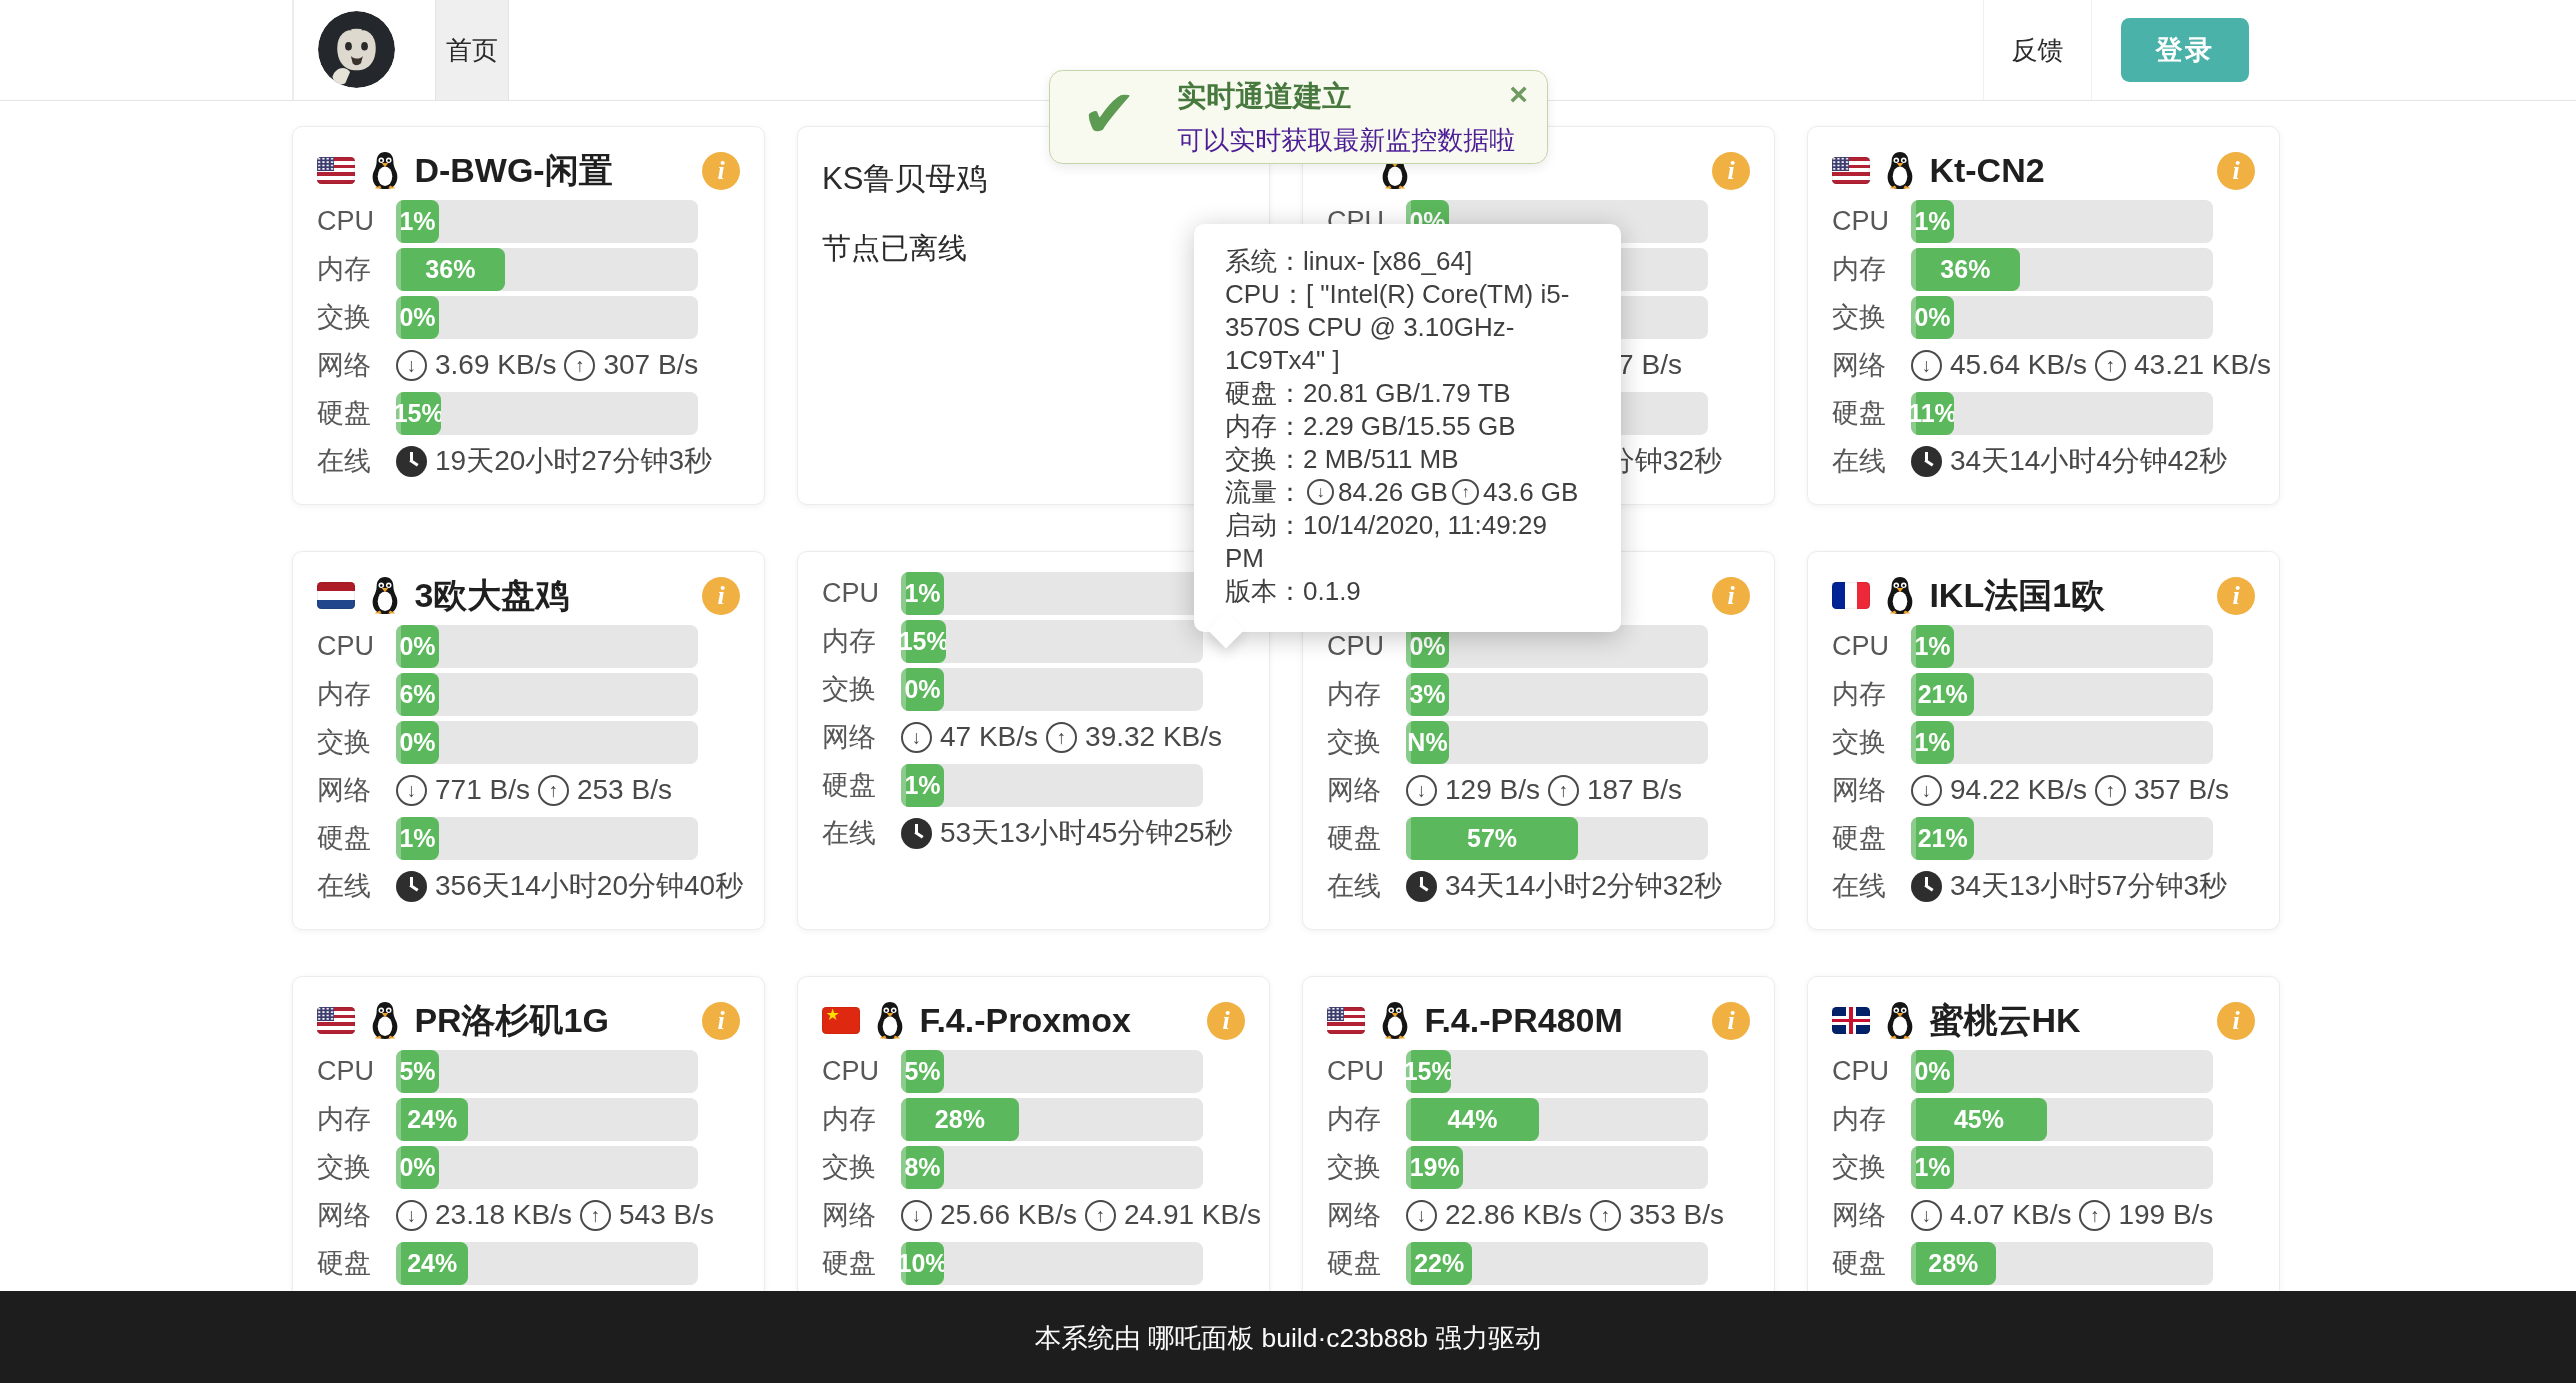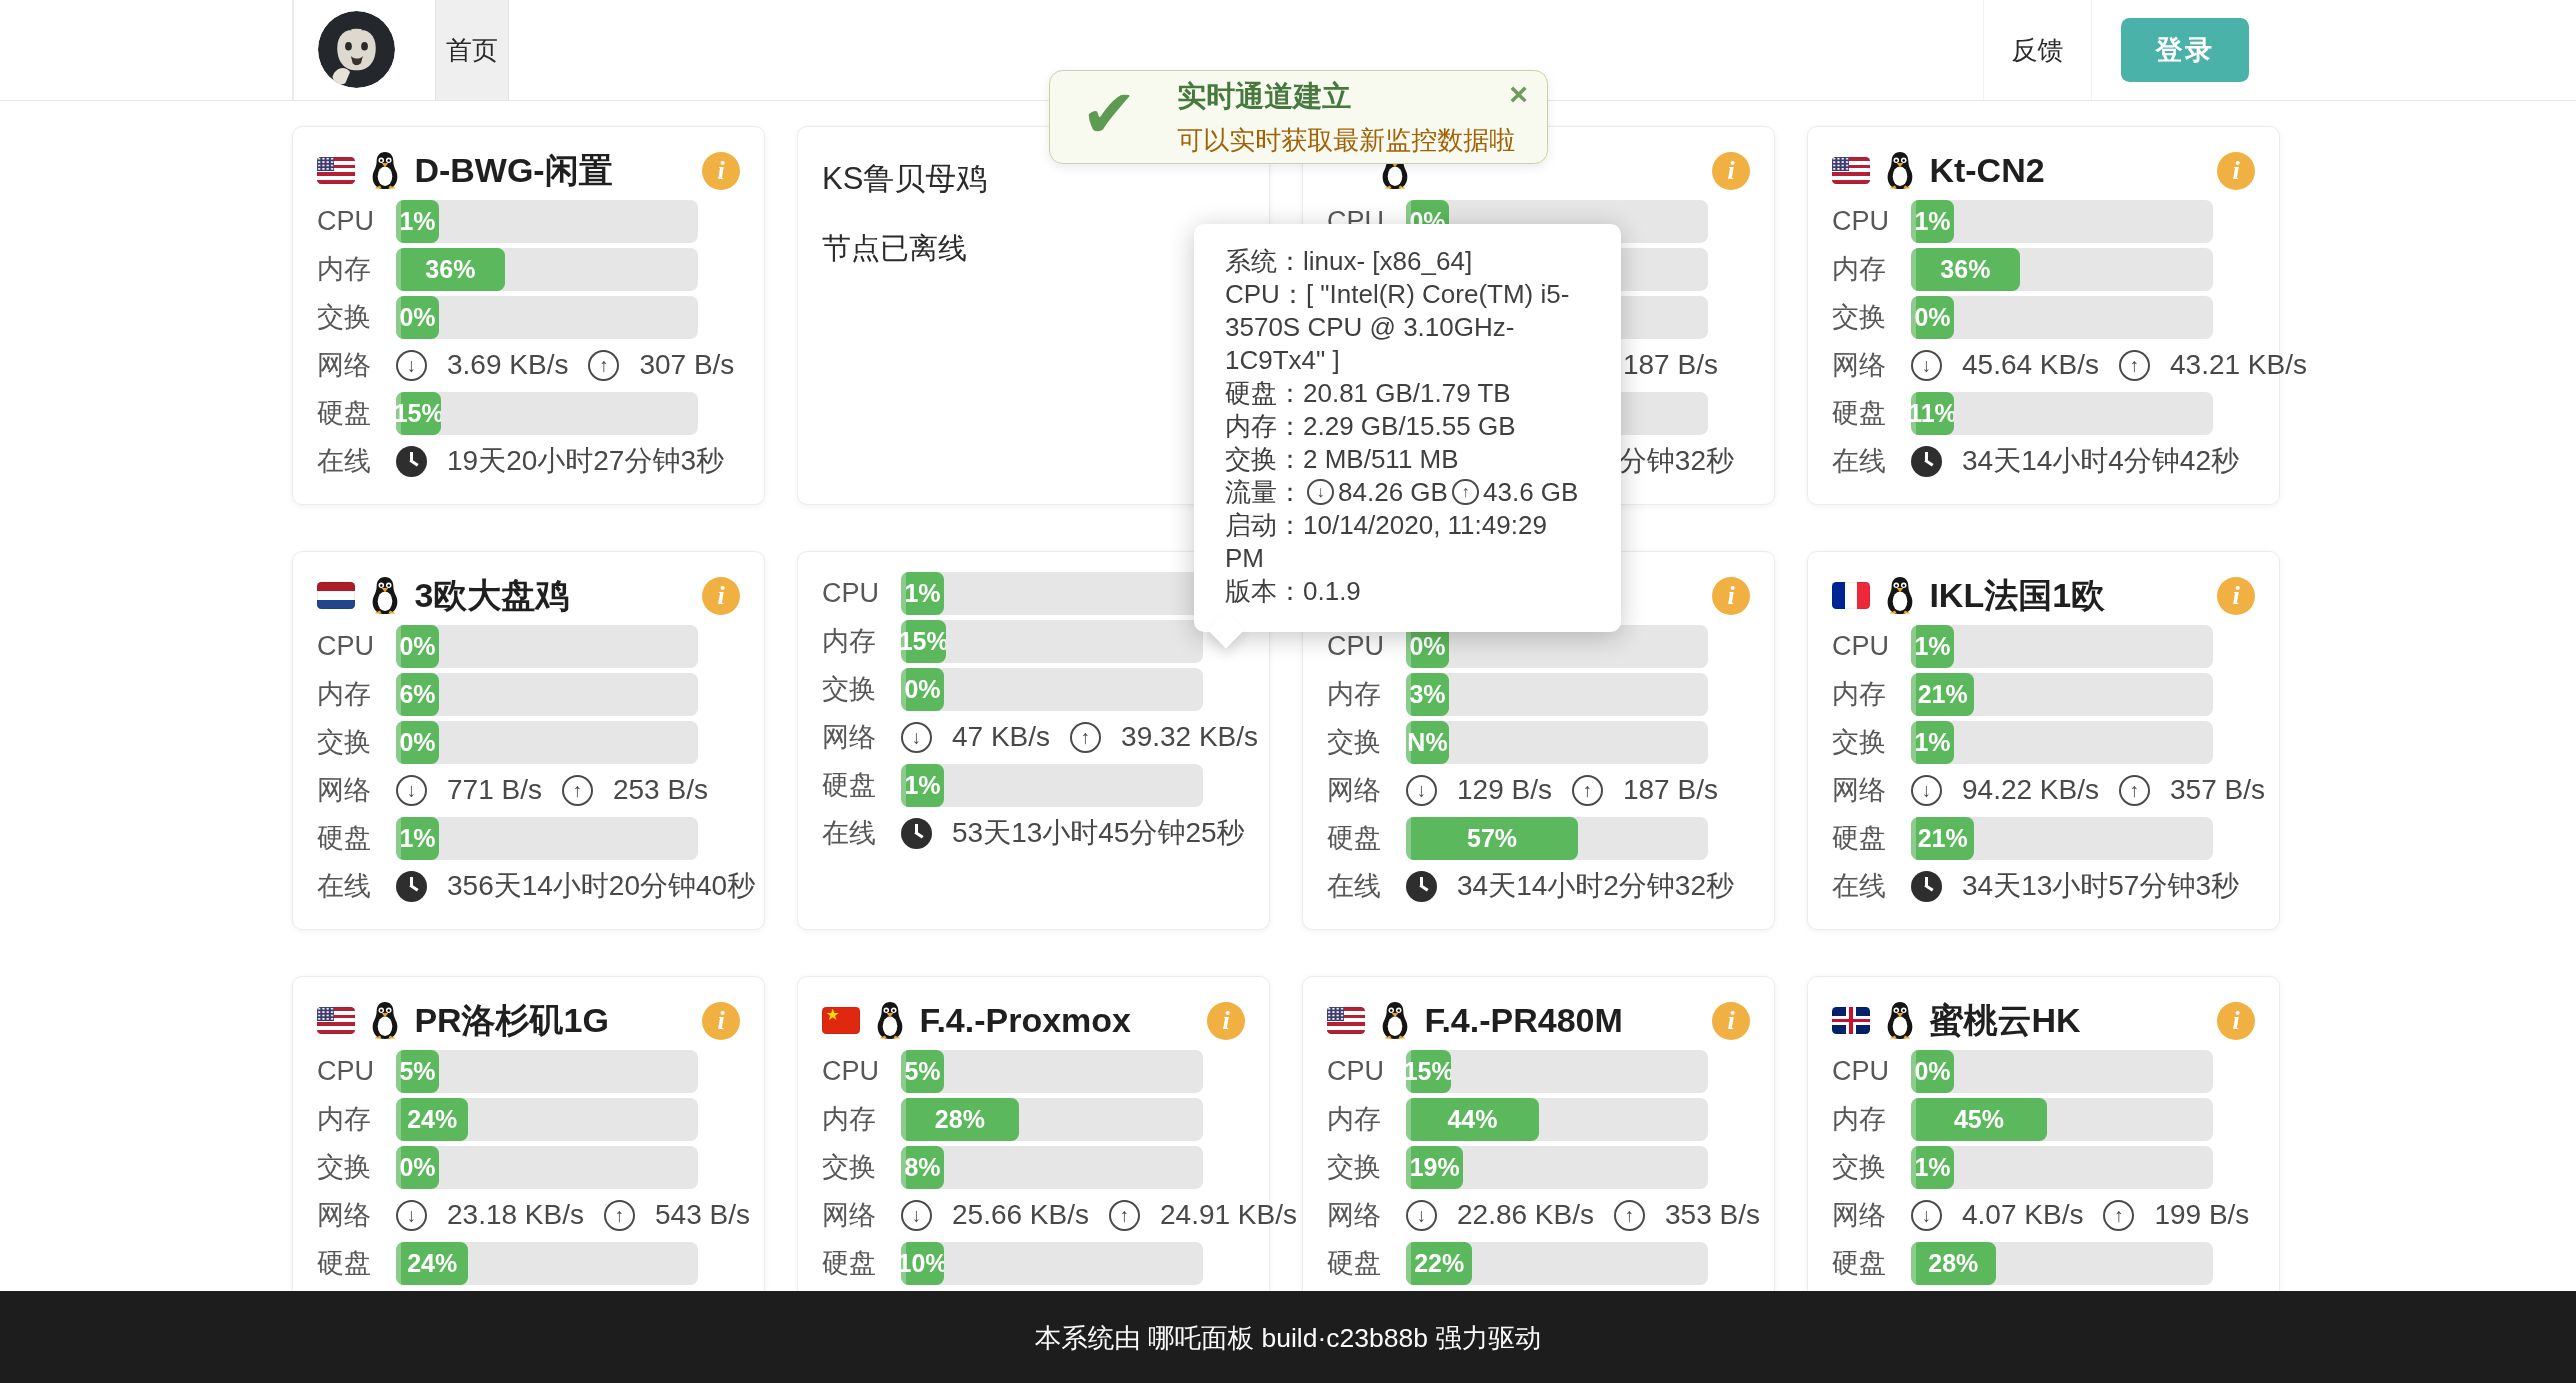--- a/index.html
+++ b/index.html
@@ -33,21 +33,21 @@
         font-weight:700;font-size:26px}
   .penguin{width:32px;height:39px;flex:none}
 
   .stat{height:48px;display:flex;align-items:center}
   .stat-label{width:79px;flex:none;font-size:27px;color:#575757}
   .track{width:302px;height:43px;background:#e6e6e6;border-radius:7.7px;position:relative}
   .fill{position:absolute;left:0;top:0;height:43px;border-radius:7.7px;min-width:43px;
         background:linear-gradient(90deg,#8bcc8d 0 5.1px,#5cb85c 5.1px);
         display:flex;align-items:center;justify-content:center;overflow:hidden}
   .pct{font-size:25px;font-weight:700;color:#fff;white-space:nowrap}
-  .rowval{display:flex;align-items:center;gap:20px;font-size:28px;color:#484848;white-space:nowrap}
+  .rowval{display:flex;align-items:center;gap:8px;font-size:28px;color:#484848;white-space:nowrap}
   .circ{width:31px;height:31px;flex:none;border:2.6px solid #4a4a4a;border-radius:50%;box-sizing:border-box;
         display:inline-flex;align-items:center;justify-content:center;color:#4a4a4a}
   .circ::before{font-size:19px;font-weight:700;line-height:1}
   .circ.down::before{content:"↓"}
   .circ.up::before{content:"↑"}
   .clock{width:31px;height:31px;flex:none;border-radius:50%;background:#2e2e2e;position:relative}
   .clock::before{content:"";position:absolute;left:13.7px;top:6px;width:3.4px;height:10.2px;background:#fff}
   .clock::after{content:"";position:absolute;left:14.5px;top:13.7px;width:9.4px;height:3.4px;background:#fff;
         transform:rotate(33deg);transform-origin:0 0}
 
@@ -77,21 +77,21 @@
         linear-gradient(90deg,transparent 38%,#fff 38% 62%,transparent 62%),
         #012169}
 
   
   .toast{position:absolute;left:1049px;top:70px;width:499px;height:94px;background:#f8faf0;
         border:1.7px solid #c3d4a8;border-radius:13.7px;box-sizing:border-box;display:flex;align-items:center;
         padding:0 24px 0 31px;gap:40px;z-index:30;box-shadow:0 3.4px 12px rgba(0,0,0,.08)}
   .toast-check{color:#5d9a52;font-size:67px;font-weight:900;line-height:1;margin-top:-6.8px}
   .toast-check::before{content:"✔"}
   .toast-title{font-size:29px;font-weight:700;color:#47793f}
-  .toast-sub{font-size:26px;color:#a16207;margin-top:6px}
+  .toast-sub{font-size:26px;color:#4c1d95;margin-top:6px}
   .toast-close{position:absolute;right:19px;top:6.8px;color:#6f9a61;font-size:32px;font-weight:700;
         line-height:1;cursor:pointer}
   .toast-close::before{content:"×"}
 
   
   .tooltip{position:absolute;left:1194px;top:224px;width:427px;background:#fff;border-radius:10.2px;
         box-shadow:0 4.3px 26px rgba(0,0,0,.22);z-index:25;box-sizing:border-box;
         padding:20.5px 29px 24px 31px;font-size:26px;color:#3f3f3f;line-height:33px}
   .tip-traffic{display:flex;align-items:center;gap:2.6px}
   .tooltip .circ{width:26.5px;height:26.5px;border-width:2.6px;margin:0 1.7px}

